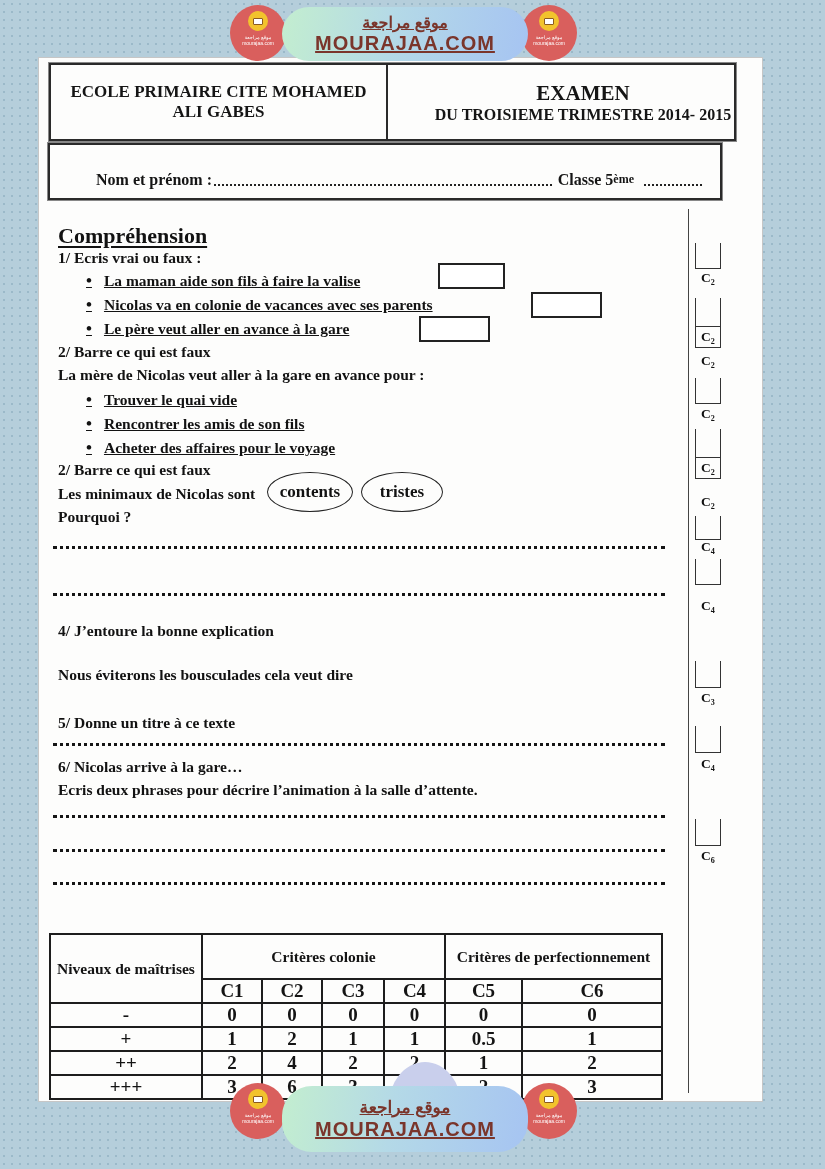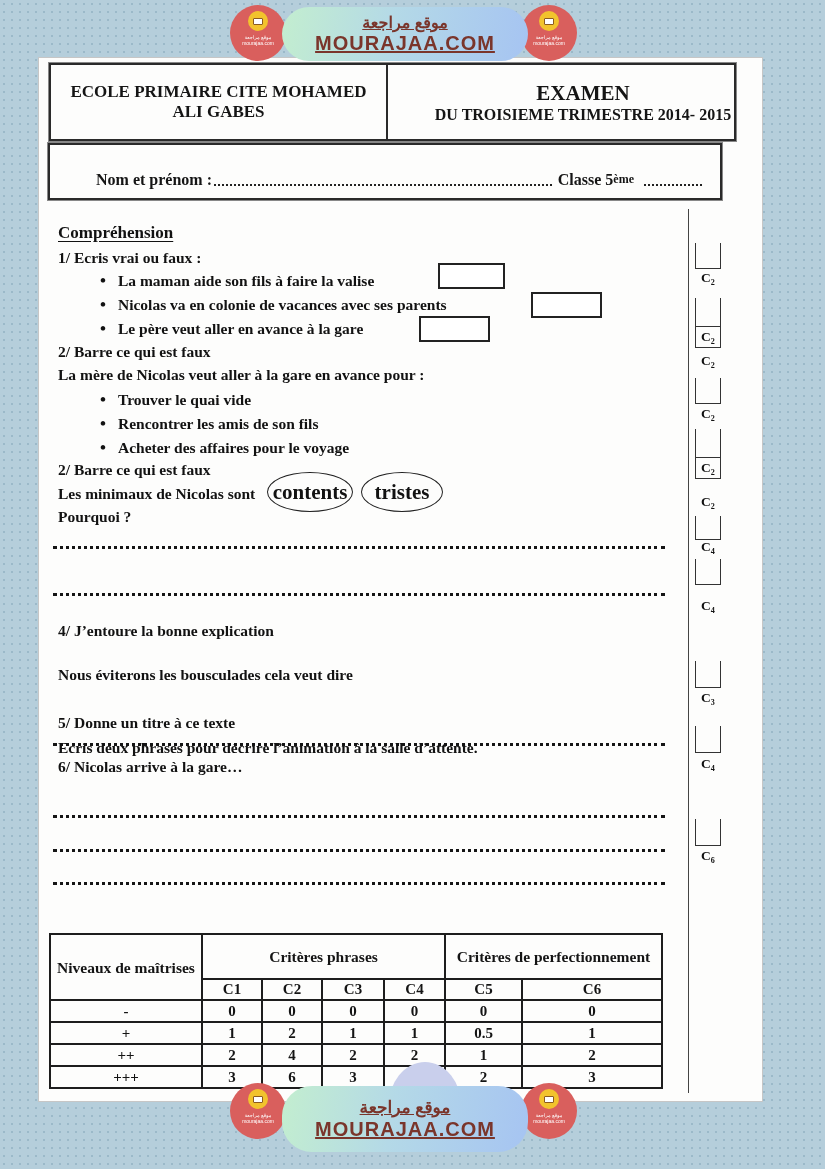--- a/index.html
+++ b/index.html
@@ -48,49 +48,49 @@
   .name-box { position:absolute; left:9px; top:85px; width:674px; height:57px;
     border:2px solid #2a2a2a; box-shadow:0 0 0 1px #888; display:flex;
     align-items:center; padding:16px 18px 0 46px; font-weight:bold; font-size:16px; color:#151515; }
   .dotfill { flex:1; border-bottom:2px dotted #222; height:12px; margin:0 6px 0 2px; }
   .dotshort { width:58px; border-bottom:2px dotted #222; height:12px; margin-left:10px; }
   .name-box sup { font-size:12px; }
 
   
   .line { position:absolute; left:19px; font-weight:bold; font-size:15.5px;
     color:#121212; white-space:nowrap; }
-  .section-title { font-size:17px; text-decoration:underline; text-underline-offset:3px; }
-  .bullet { left:61px; }
+  .section-title { font-size:22px; text-decoration:underline; text-underline-offset:3px; }
+  .bullet { left:47px;text-decoration:underline; }
   .bullet::before { content:"\2022"; font-size:17px; margin-right:12px; }
   .dots { position:absolute; left:14px; width:612px; height:5px;
     border-bottom:3px dotted #151515; }
 
   .ansbox { position:absolute; border:2px solid #222; background:#fff; }
   .oval { position:absolute; height:40px; border:1.6px solid #222; border-radius:50%;
     display:flex; align-items:center; justify-content:center;
-    font-weight:bold; font-size:21px; color:#121212; }
+    font-weight:bold; font-size:17px; color:#121212; }
 
   .q4-options { position:absolute; left:441px; top:585px; width:180px;
     text-align:center; font-weight:bold; font-size:15.5px; color:#121212; line-height:23px; }
 
   
   .score-rule { position:absolute; left:649px; top:151px; width:0px; height:884px;
     border-left:1.6px solid #444; }
   .sc-box { position:absolute; left:656px; width:26px; border:1.8px solid #333;
     border-top:none; display:flex; align-items:flex-end; justify-content:center; }
   .sc-inlbl { width:100%; border-top:1.8px solid #333; text-align:center;
     font-weight:bold; font-size:13.5px; color:#121212; line-height:20px; }
   .sc-lbl { position:absolute; left:652px; width:34px; text-align:center;
     font-weight:bold; font-size:13.5px; color:#121212; }
 
   
   table.criteria { position:absolute; left:10px; top:875px; width:612px;
     border-collapse:collapse; table-layout:fixed; }
   table.criteria th, table.criteria td { border:2px solid #1d1d1d; text-align:center;
-    font-weight:bold; color:#141414; font-size:15px; padding:0; }
+    font-weight:bold; color:#141414; font-size:19px; padding:0; }
   table.criteria .h1 { height:45px; font-size:15.5px; line-height:19px; }
   table.criteria .h2 { height:21px; }
   table.criteria td { height:22px; }
 </style>
 </head>
 <body>
 
 <div class="screen">
 
   <div class="badge" style="left:230px; top:5px;">
@@ -158,21 +158,21 @@
     <div class="dots" style="top:486px;"></div>
     <div class="dots" style="top:533px;"></div>
 
     <div class="line" style="top:564px;">4/ J’entoure la bonne explication</div>
     <div class="line" style="top:608px;">Nous éviterons les bousculades  cela veut dire</div>
 
     <div class="line" style="top:656px;">5/ Donne un titre à ce texte</div>
     <div class="dots" style="top:683px;"></div>
 
     <div class="line" style="top:700px;">6/ Nicolas arrive à la gare…</div>
-    <div class="line" style="top:681px;">Ecris deux phrases pour décrire l’animation à la salle d’attente.</div>
+    <div class="line" style="top:723px;">Ecris deux phrases pour décrire l’animation à la salle d’attente.</div>
     <div class="dots" style="top:755px;"></div>
     <div class="dots" style="top:789px;"></div>
     <div class="dots" style="top:822px;"></div>
 
     <div class="score-rule"></div>
     <div class="sc-box" style="top:185px; height:26px;"></div>
     <div class="sc-lbl" style="top:212px;">C₂</div>
     <div class="sc-box" style="top:240px; height:50px;">
       <div class="sc-inlbl">C₂</div>
     </div>
@@ -200,21 +200,21 @@
           <col style="width:60px;">
           <col style="width:60px;">
         <col style="width:62px;">
           <col style="width:61px;">
           <col style="width:77px;">
           <col style="width:140px;">
       </colgroup>
       <tbody>
           <tr>
         <th class="h1" rowspan="2">Niveaux de maîtrises</th>
-        <th class="h1" colspan="4">Critères phrases</th>
+        <th class="h1" colspan="4">Critères colonie</th>
         <th class="h1" colspan="2">Critères de perfectionnement</th>
       </tr>
       <tr>
         <th class="h2">C1</th>
         <th class="h2">C2</th>
         <th class="h2">C3</th>
         <th class="h2">C4</th>
         <th class="h2">C5</th>
         <th class="h2">C6</th>
       </tr>

